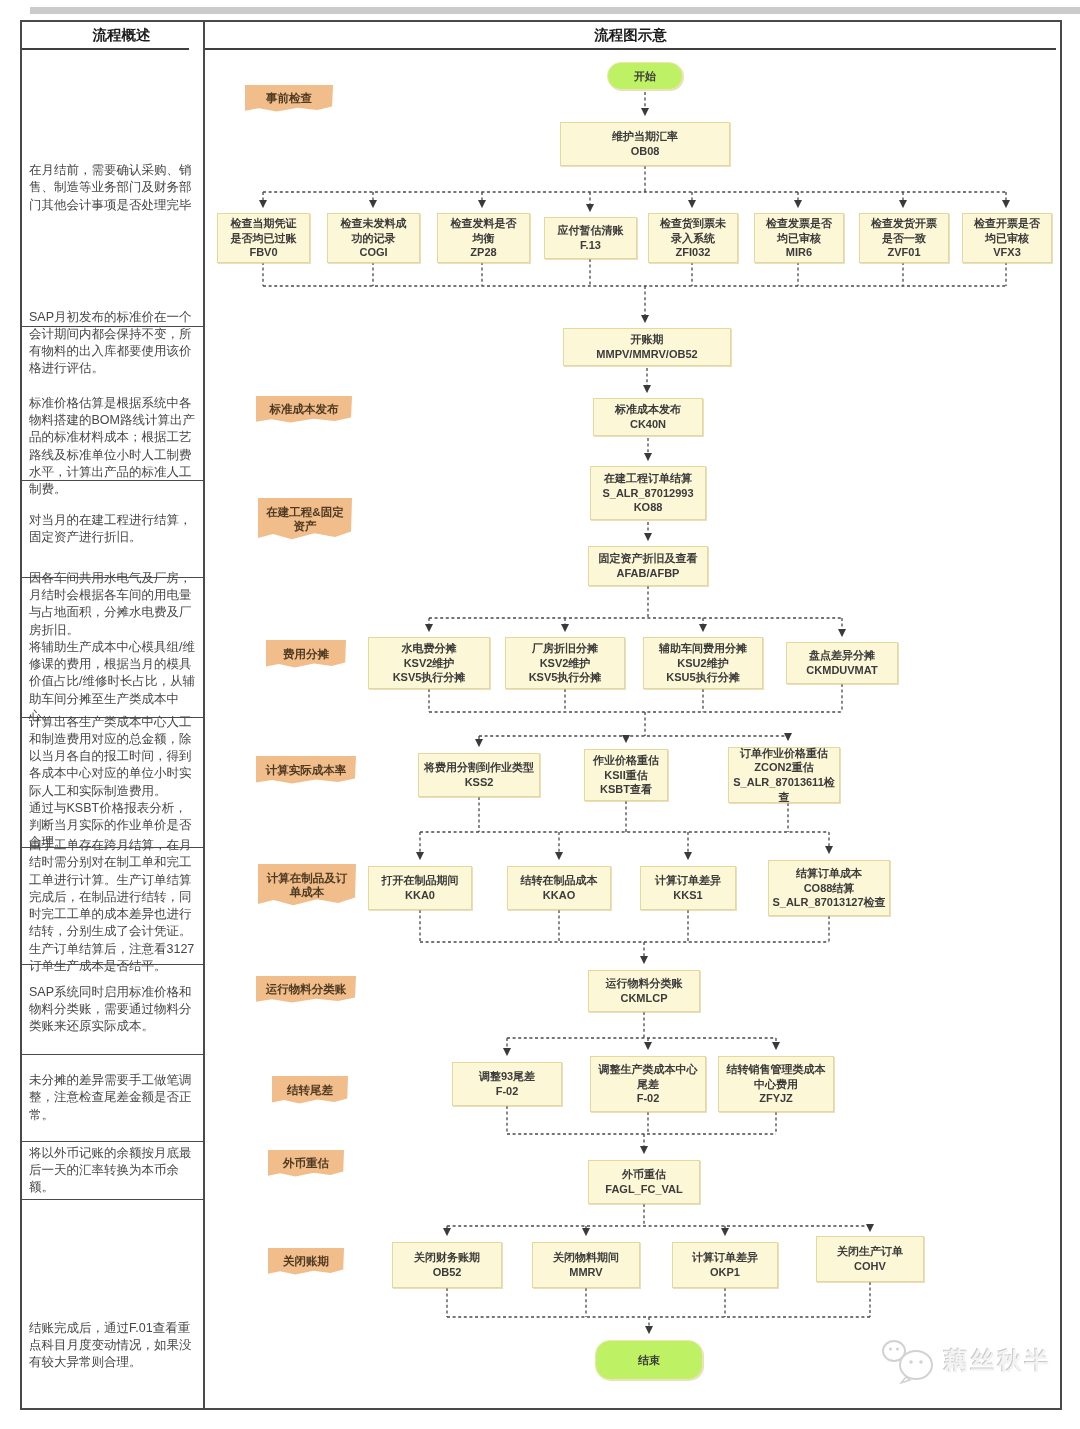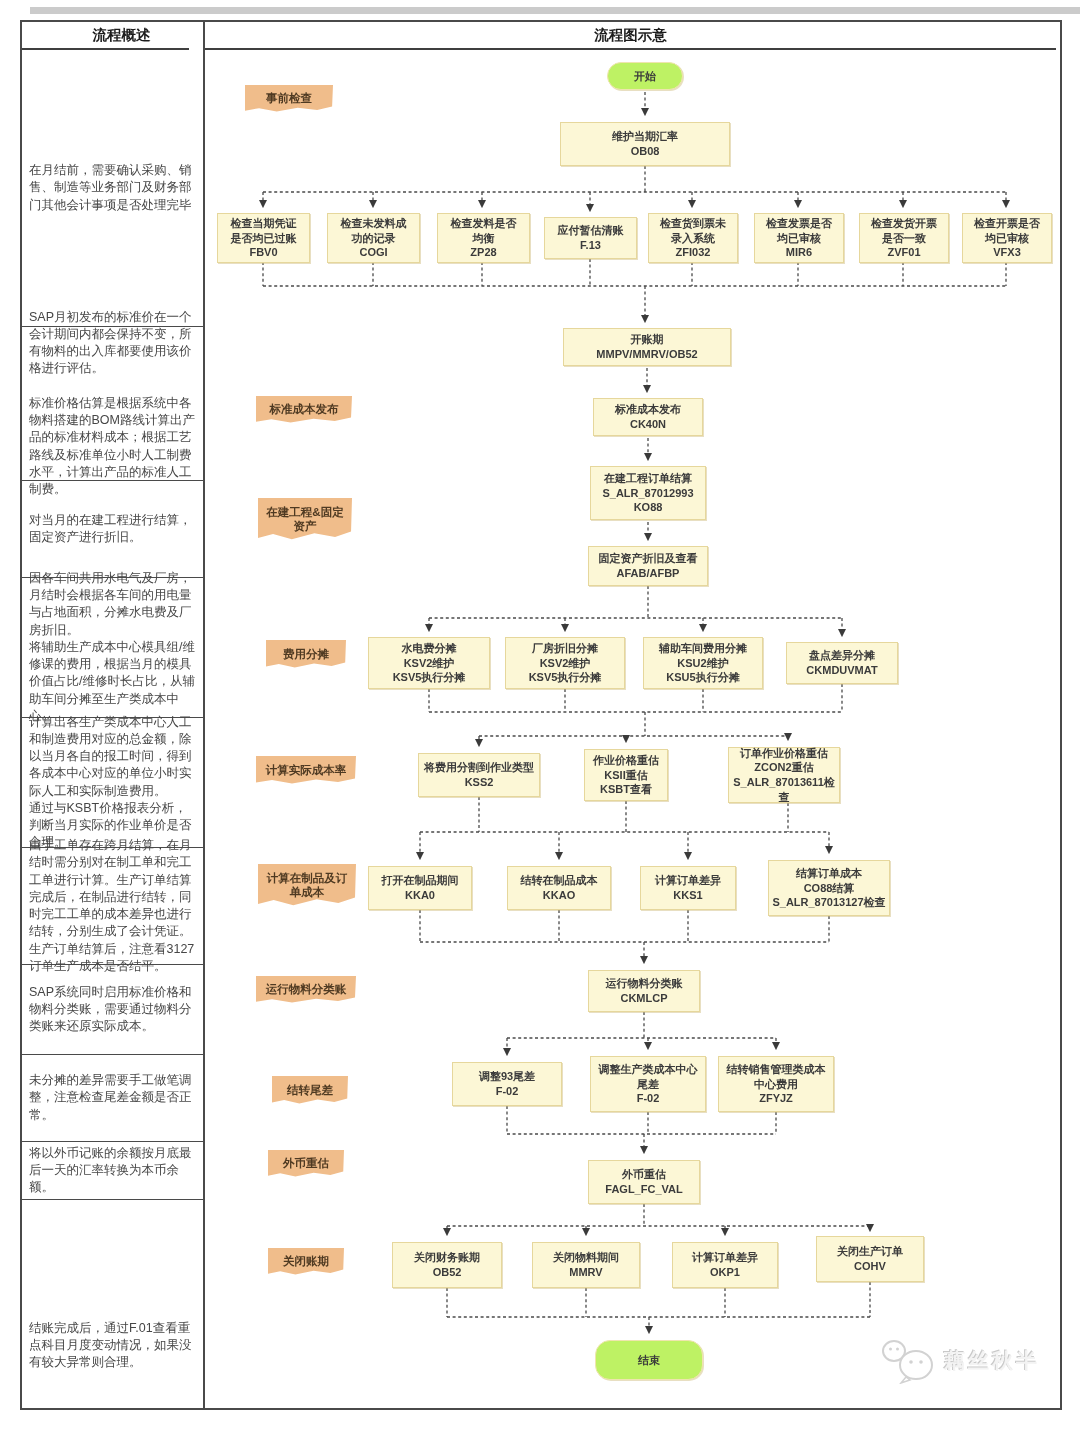--- a/index.html
+++ b/index.html
@@ -18,21 +18,21 @@
   .row.last{border-bottom:none;}
   .wires{position:absolute;left:0;top:0;z-index:1;}
   .nd{position:absolute;z-index:2;background:#fcf7d6;border:1px solid #e6d79c;box-sizing:border-box;
       display:flex;align-items:center;justify-content:center;text-align:center;white-space:pre-line;
       font-weight:bold;font-size:11px;line-height:1.32;color:#3b3b3b;box-shadow:1px 1px 0 rgba(205,185,120,.45);}
   .term{border-radius:15px;background:#bef264;border:1.5px solid #efe5ae;}
   .bn{position:absolute;z-index:2;background:#f0bd8b;display:flex;align-items:center;justify-content:center;
       text-align:center;font-weight:bold;font-size:11.5px;color:#4f3a22;white-space:pre-line;line-height:1.25;
       clip-path:polygon(0 0,100% 0,99% 80%,82% 93%,60% 84%,36% 98%,16% 86%,0 95%);}
   .wm{position:absolute;left:880px;top:1338px;z-index:3;display:flex;align-items:center;gap:6px;}
-  .wm-text{font-size:21px;font-weight:bold;letter-spacing:3px;color:#f3f3f3;
+  .wm-text{font-size:24px;font-weight:bold;letter-spacing:3px;color:#f3f3f3;
            text-shadow:-1px -1px 0 #c9c9c9,1px 1px 1px #ffffff;}
 </style>
 </head>
 <body>
 
 <div class="page">
   <div class="topstrip"></div>
   <div class="frame"></div>
   <div class="vdiv"></div>
 

